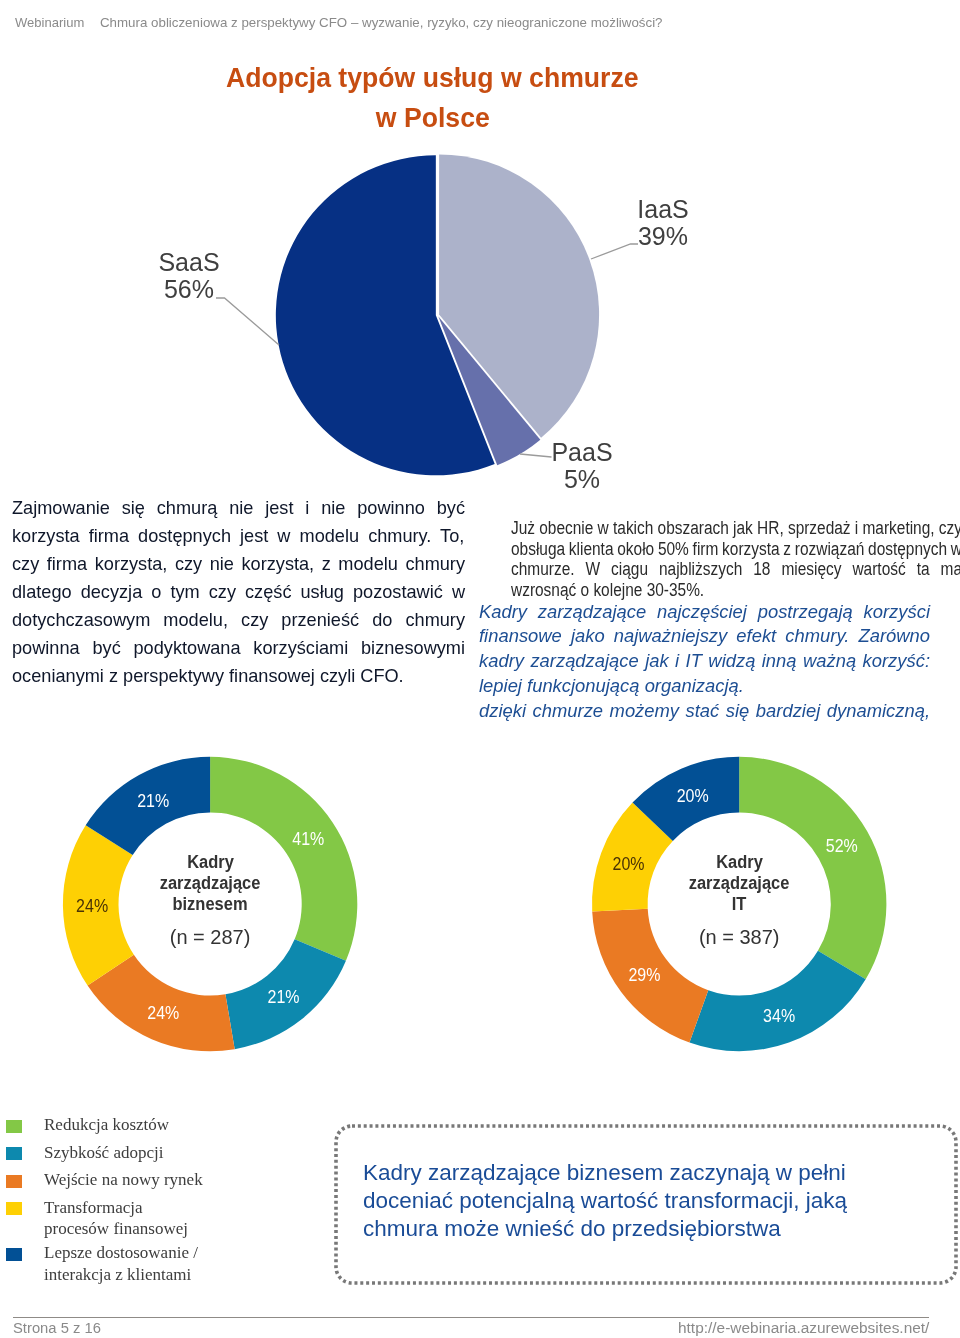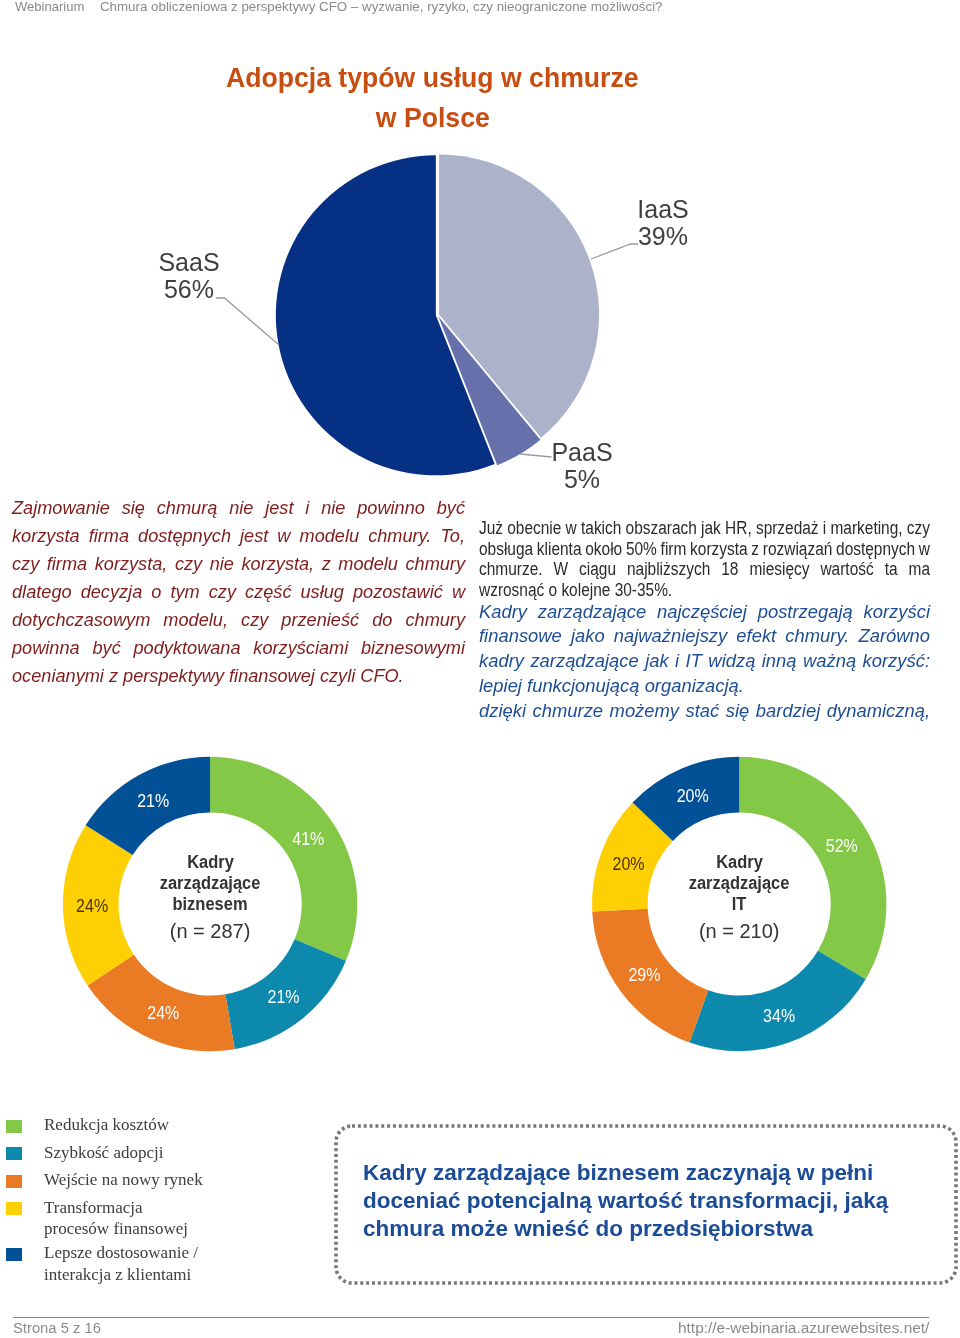--- a/index.html
+++ b/index.html
@@ -1,55 +1,55 @@
 <!DOCTYPE html>
 <html><head>
 <meta charset="utf-8">
 <style>
   html,body{margin:0;padding:0;}
   body{width:960px;height:1338px;background:#fff;font-family:"Liberation Sans",sans-serif;position:relative;overflow:hidden;
        -webkit-font-smoothing:antialiased;}
   .page{position:absolute;left:0;top:0;width:960px;height:1338px;}
 
   
-  #header-bar{position:absolute;left:0;top:0;width:760px;height:30px;}
+  #header-bar{position:absolute;left:0;top:16px;width:760px;height:30px;}
   #header-label{position:absolute;left:14.7px;top:-1px;font-size:13.5px;color:#8a8a8a;white-space:nowrap;
                 display:inline-block;transform:scaleX(0.965);transform-origin:left top;}
   #header-title{position:absolute;left:100px;top:-1px;font-size:13.5px;color:#8a8a8a;white-space:nowrap;
                 display:inline-block;transform:scaleX(0.9865);transform-origin:left top;}
 
   
   #page-title{position:absolute;left:0;top:59px;width:865px;text-align:center;color:#c74d11;
               font-weight:bold;font-size:27px;line-height:39.5px;}
   #page-title > div > span{display:inline-block;transform:scaleX(0.9857);transform-origin:center;}
 
   
-  #text-left{position:absolute;left:12px;top:494px;width:454px;font-style:italic;font-size:19px;
-             line-height:28px;color:#7f1d1d;text-align:justify;}
+  #text-left{position:absolute;left:12px;top:494px;width:454px;font-size:19px;
+             line-height:28px;color:#0f172a;text-align:justify;}
   #text-right{position:absolute;left:479px;top:518px;width:453px;}
-  #text-right .p1{font-size:18px;line-height:20.5px;color:#2b2b2b;text-align:justify;}
+  #text-right .p1{font-size:18px;line-height:20.5px;color:#2b2b2b;text-align:justify;margin-left:32px;}
   #text-right .p2{font-size:19px;line-height:24.9px;color:#1d4e93;font-style:italic;text-align:justify;margin-top:-0.5px;}
   .jline{white-space:nowrap;}
   .jline > span{display:inline-block;transform-origin:left top;}
   .donut-center{position:absolute;text-align:center;color:#333333;}
   .donut-center .t{font-weight:bold;font-size:18px;line-height:21px;}
   .donut-center .t > div > span{display:inline-block;transform:scaleX(0.915);transform-origin:center;}
-  .donut-center .n{font-size:20px;line-height:22px;margin-top:5px;}
+  .donut-center .n{font-size:20px;line-height:22px;margin-top:11px;}
 
   
   #legend{position:absolute;left:6px;top:1116px;width:320px;}
   .legend-row{display:flex;align-items:flex-start;height:27.6px;font-family:Liberation Serif, serif;}
   .legend-row.two{height:45.5px;}
   .legend-swatch{width:16px;height:13px;flex:0 0 16px;margin-right:22px;margin-top:3.6px;}
   .legend-text{font-size:17px;line-height:21.3px;color:#3d3d3d;white-space:pre-line;margin-top:-2px;}
 
   
   #callout{position:absolute;left:334px;top:1122px;width:624px;height:166px;}
   #callout-border{position:absolute;left:0;top:0;width:624px;height:166px;}
-  #callout-text{position:absolute;left:29px;top:37px;width:560px;color:#1a4c97;font-weight:bold;
+  #callout-text{position:absolute;left:29px;top:37px;width:560px;color:#1a4c97;font-weight:normal;
                 font-size:22.5px;line-height:28px;white-space:pre-line;}
 
   
   #footer-rule{position:absolute;left:13px;top:1317px;width:916px;height:1.2px;background:#8f8b87;}
   #footer-page{position:absolute;left:12.6px;top:1318.5px;font-size:15.3px;color:#8a8a8a;white-space:nowrap;
                display:inline-block;transform:scaleX(0.966);transform-origin:left top;}
   #footer-url{position:absolute;left:677.5px;top:1318.5px;font-size:15.3px;color:#8a8a8a;white-space:nowrap;
               display:inline-block;transform:scaleX(1.009);transform-origin:left top;}
 </style>
 </head>
@@ -137,21 +137,21 @@
         <div><span>biznesem</span></div>
       </div>
     <div class="n">(n = 287)</div>
   </div>
   <div class="donut-center" style="left:649.2px;top:851.5px;width:180px;">
     <div class="t">
         <div><span>Kadry</span></div>
         <div><span>zarządzające</span></div>
         <div><span>IT</span></div>
       </div>
-    <div class="n">(n = 210)</div>
+    <div class="n">(n = 387)</div>
   </div>
 
   <div id="legend">
       <div class="legend-row">
         <div class="legend-swatch" style="background: rgb(131, 200, 70);"></div>
         <div class="legend-text"><div><span>Redukcja kosztów</span></div></div>
       </div>
       <div class="legend-row">
         <div class="legend-swatch" style="background: rgb(13, 137, 174);"></div>
         <div class="legend-text"><div><span>Szybkość adopcji</span></div></div>

